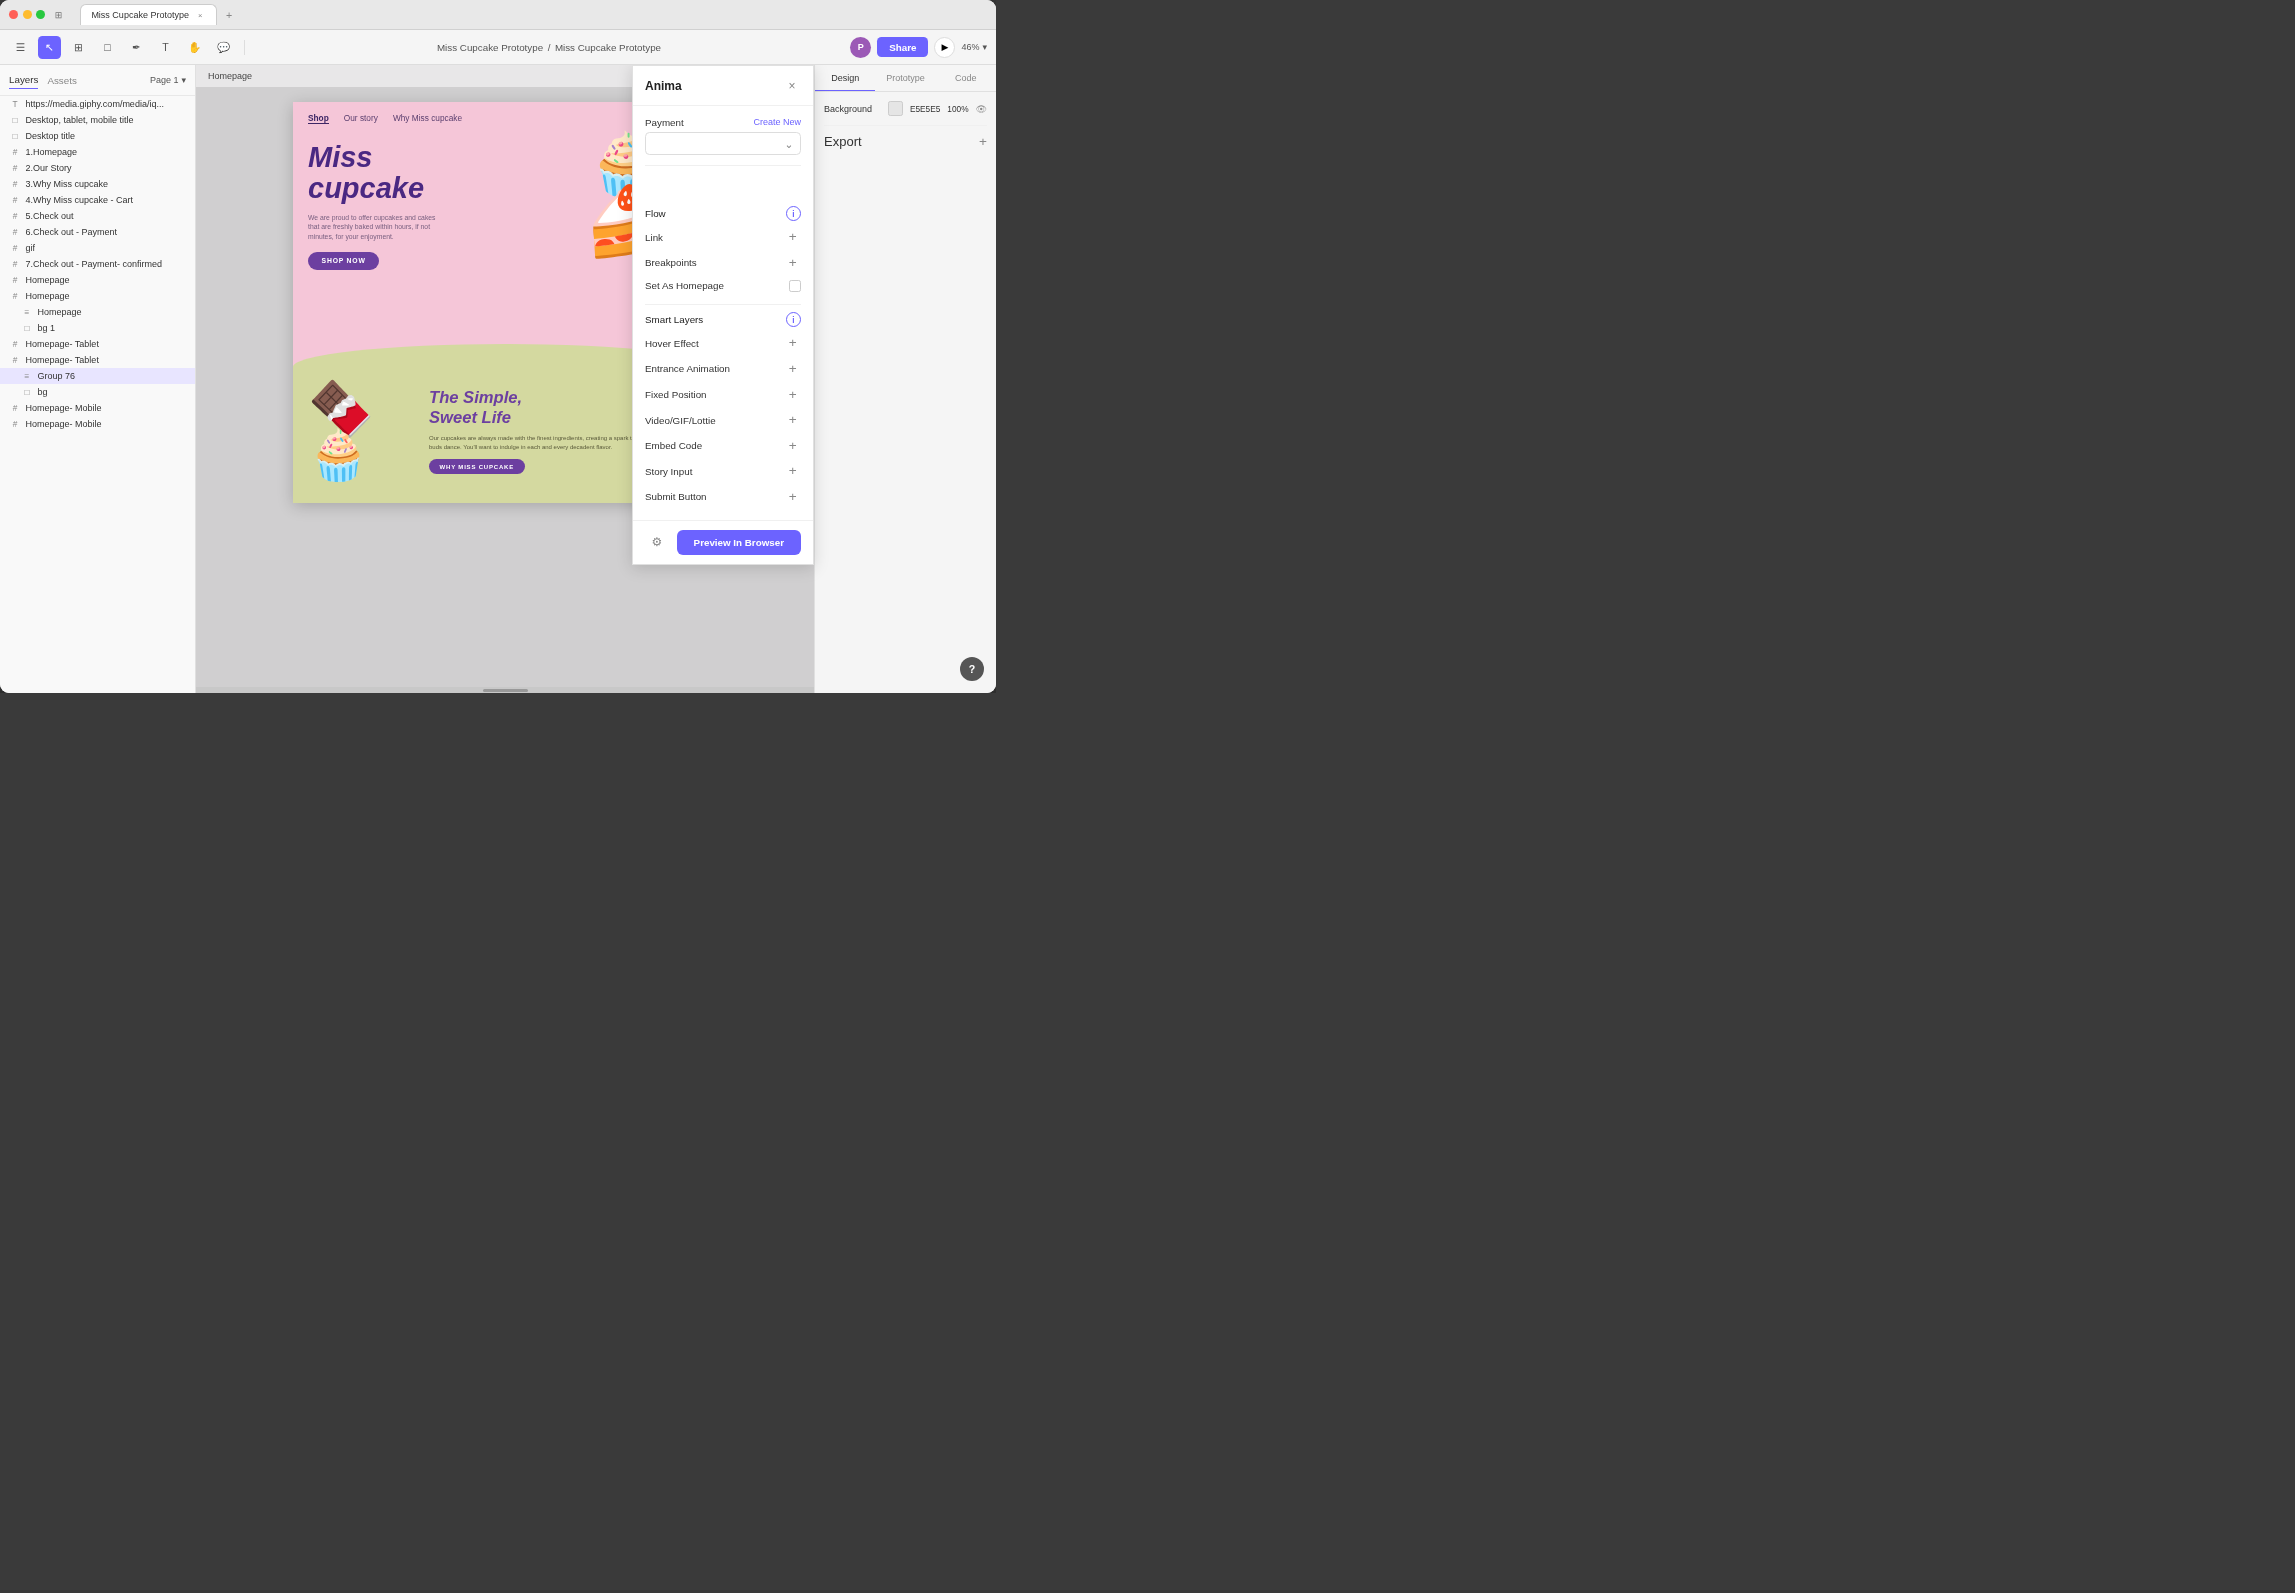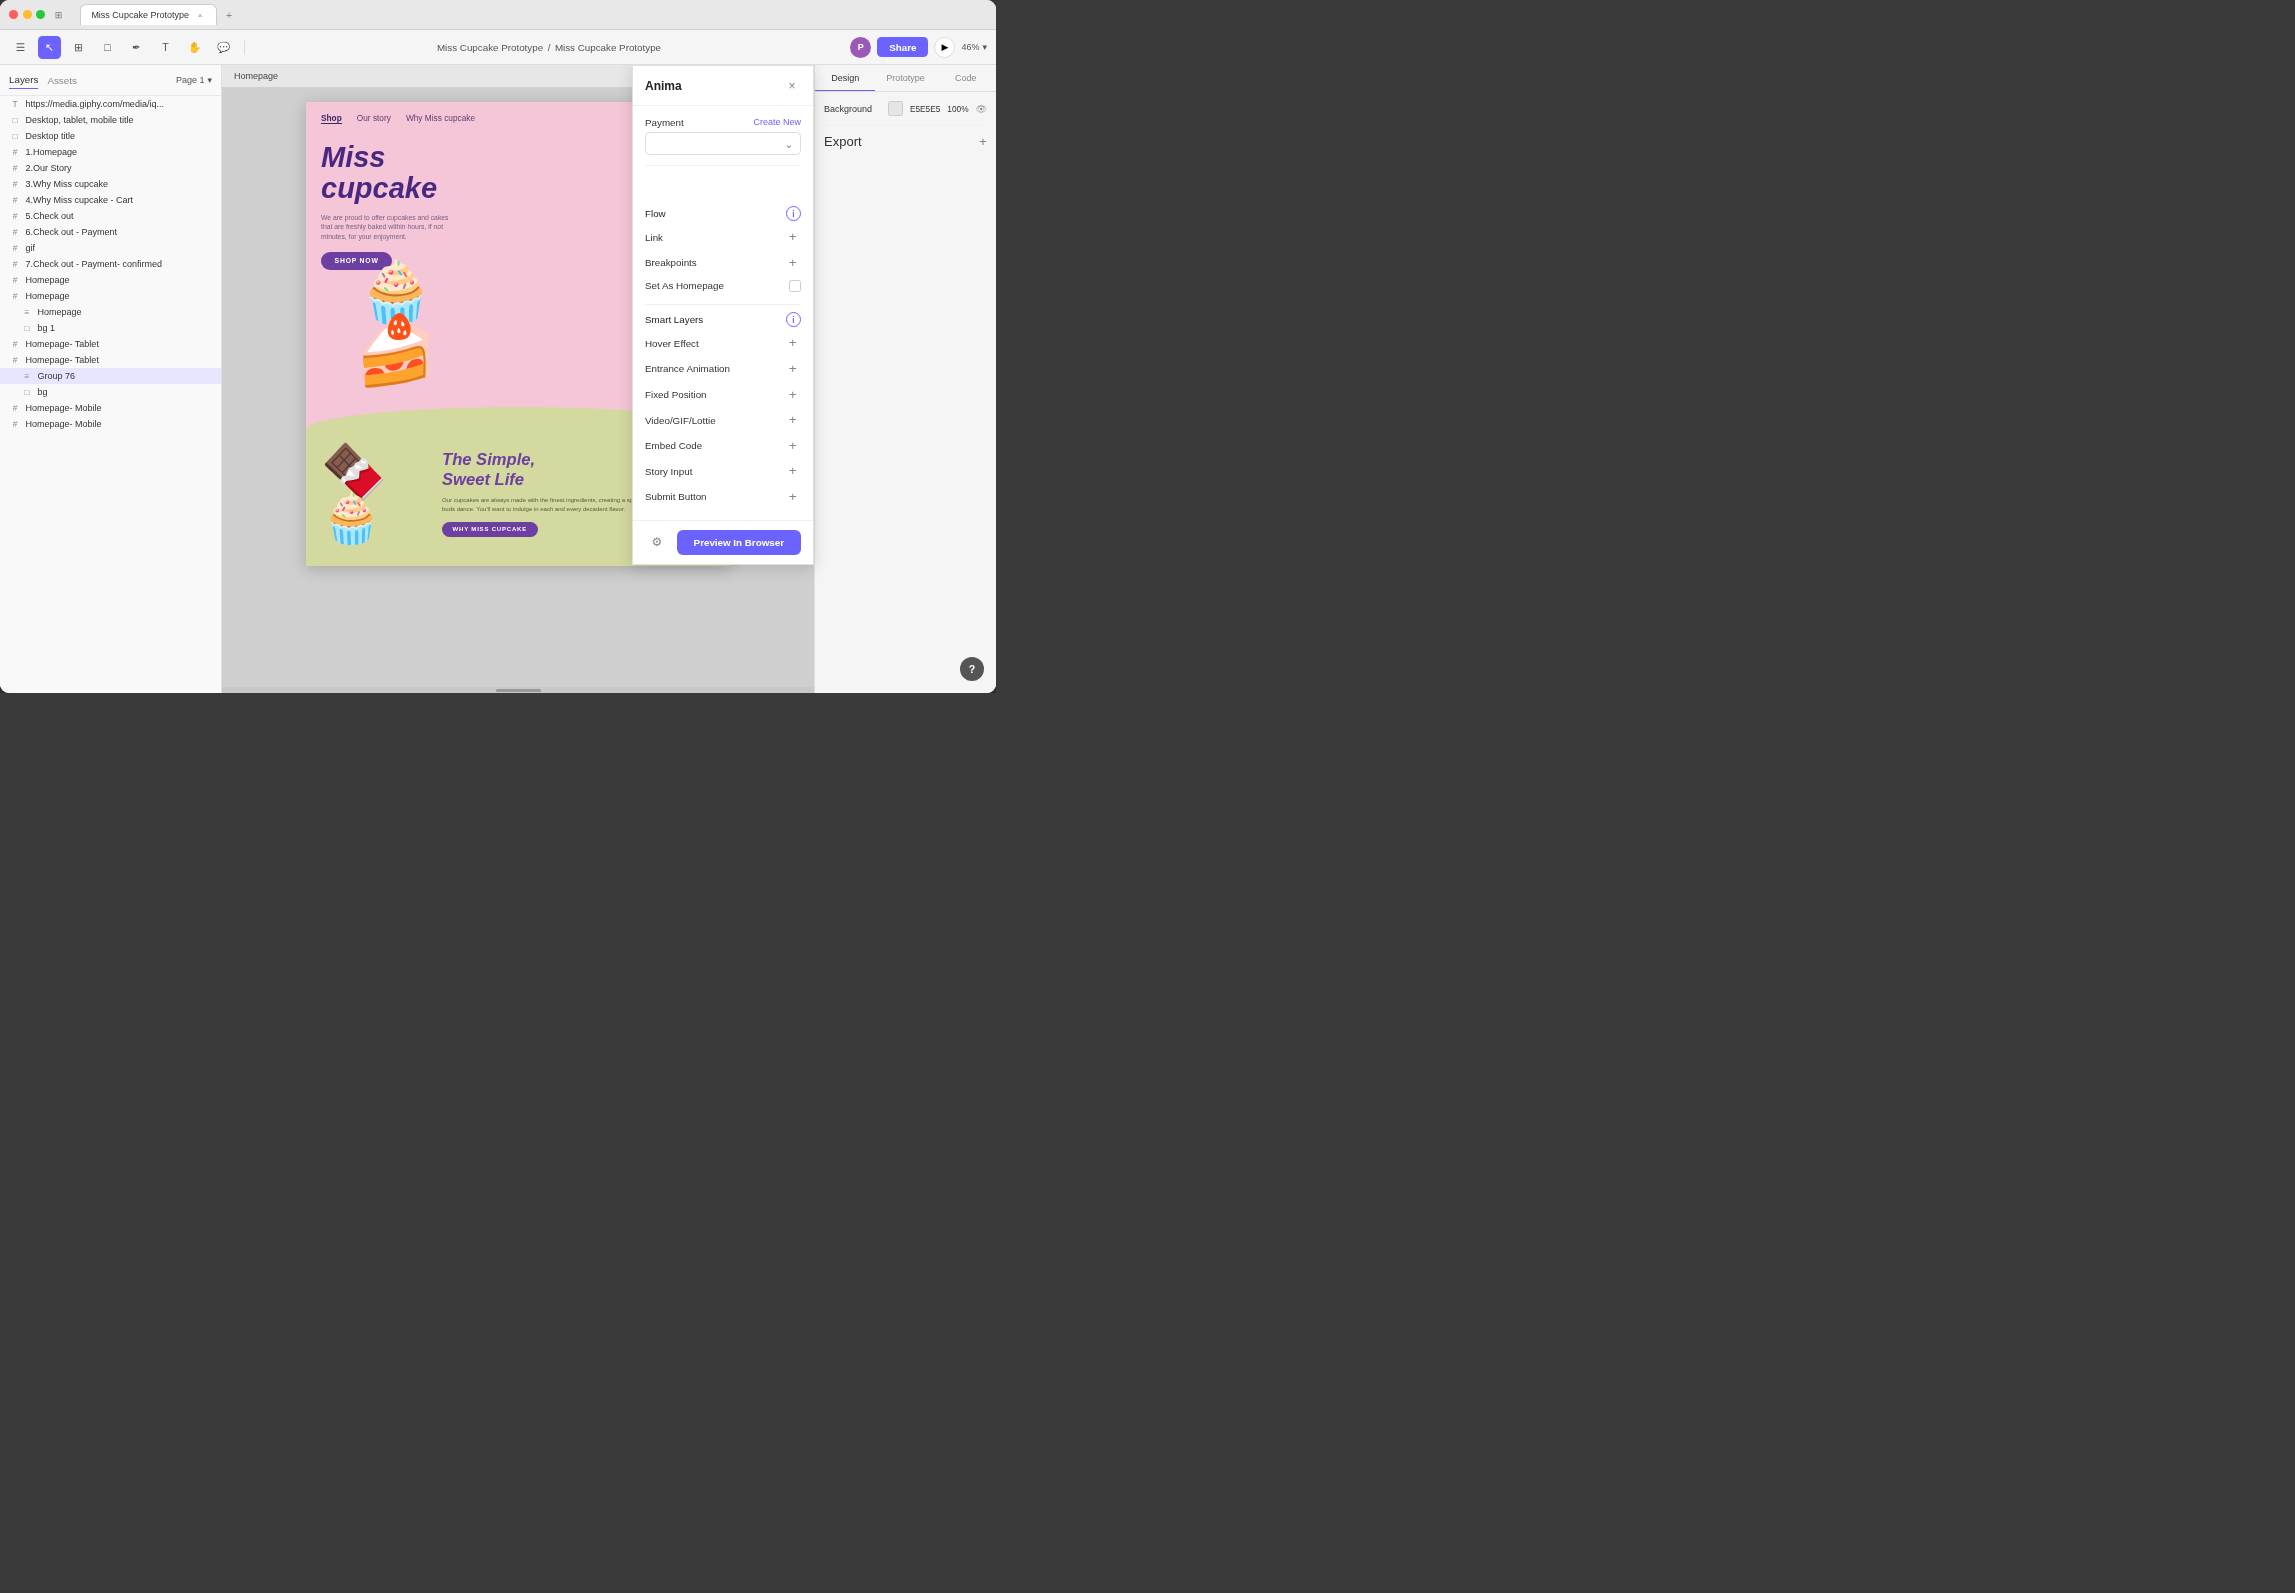--- a/index.html
+++ b/index.html
@@ -186,21 +186,21 @@
 
     
     .main-area {
       display: flex;
       flex: 1;
       overflow: hidden;
     }
 
     
     .left-sidebar {
-      width: 222px;
+      width: 196px;
       background: #f9f9f9;
       border-right: 0.8px solid #e0e0e0;
       display: flex;
       flex-direction: column;
       flex-shrink: 0;
     }
     .sidebar-header {
       display: flex;
       align-items: center;
       padding: 6px 9px;
@@ -304,21 +304,20 @@
     .nav-link.active { font-weight: 600; color: #3d2665; border-bottom: 0.8px solid #3d2665; }
     .nav-cart {
       margin-left: auto;
       font-size: 12px;
       color: #5a3e6e;
     }
     .hero-content {
       display: flex;
       padding: 7.6px 15px 23px;
       align-items: flex-start;
-      flex-direction: column;
     }
     .hero-text { flex: 1; }
     .hero-title {
       font-size: 29px;
       font-weight: 800;
       color: #4a2882;
       line-height: 1.1;
       font-style: italic;
     }
     .hero-description {

